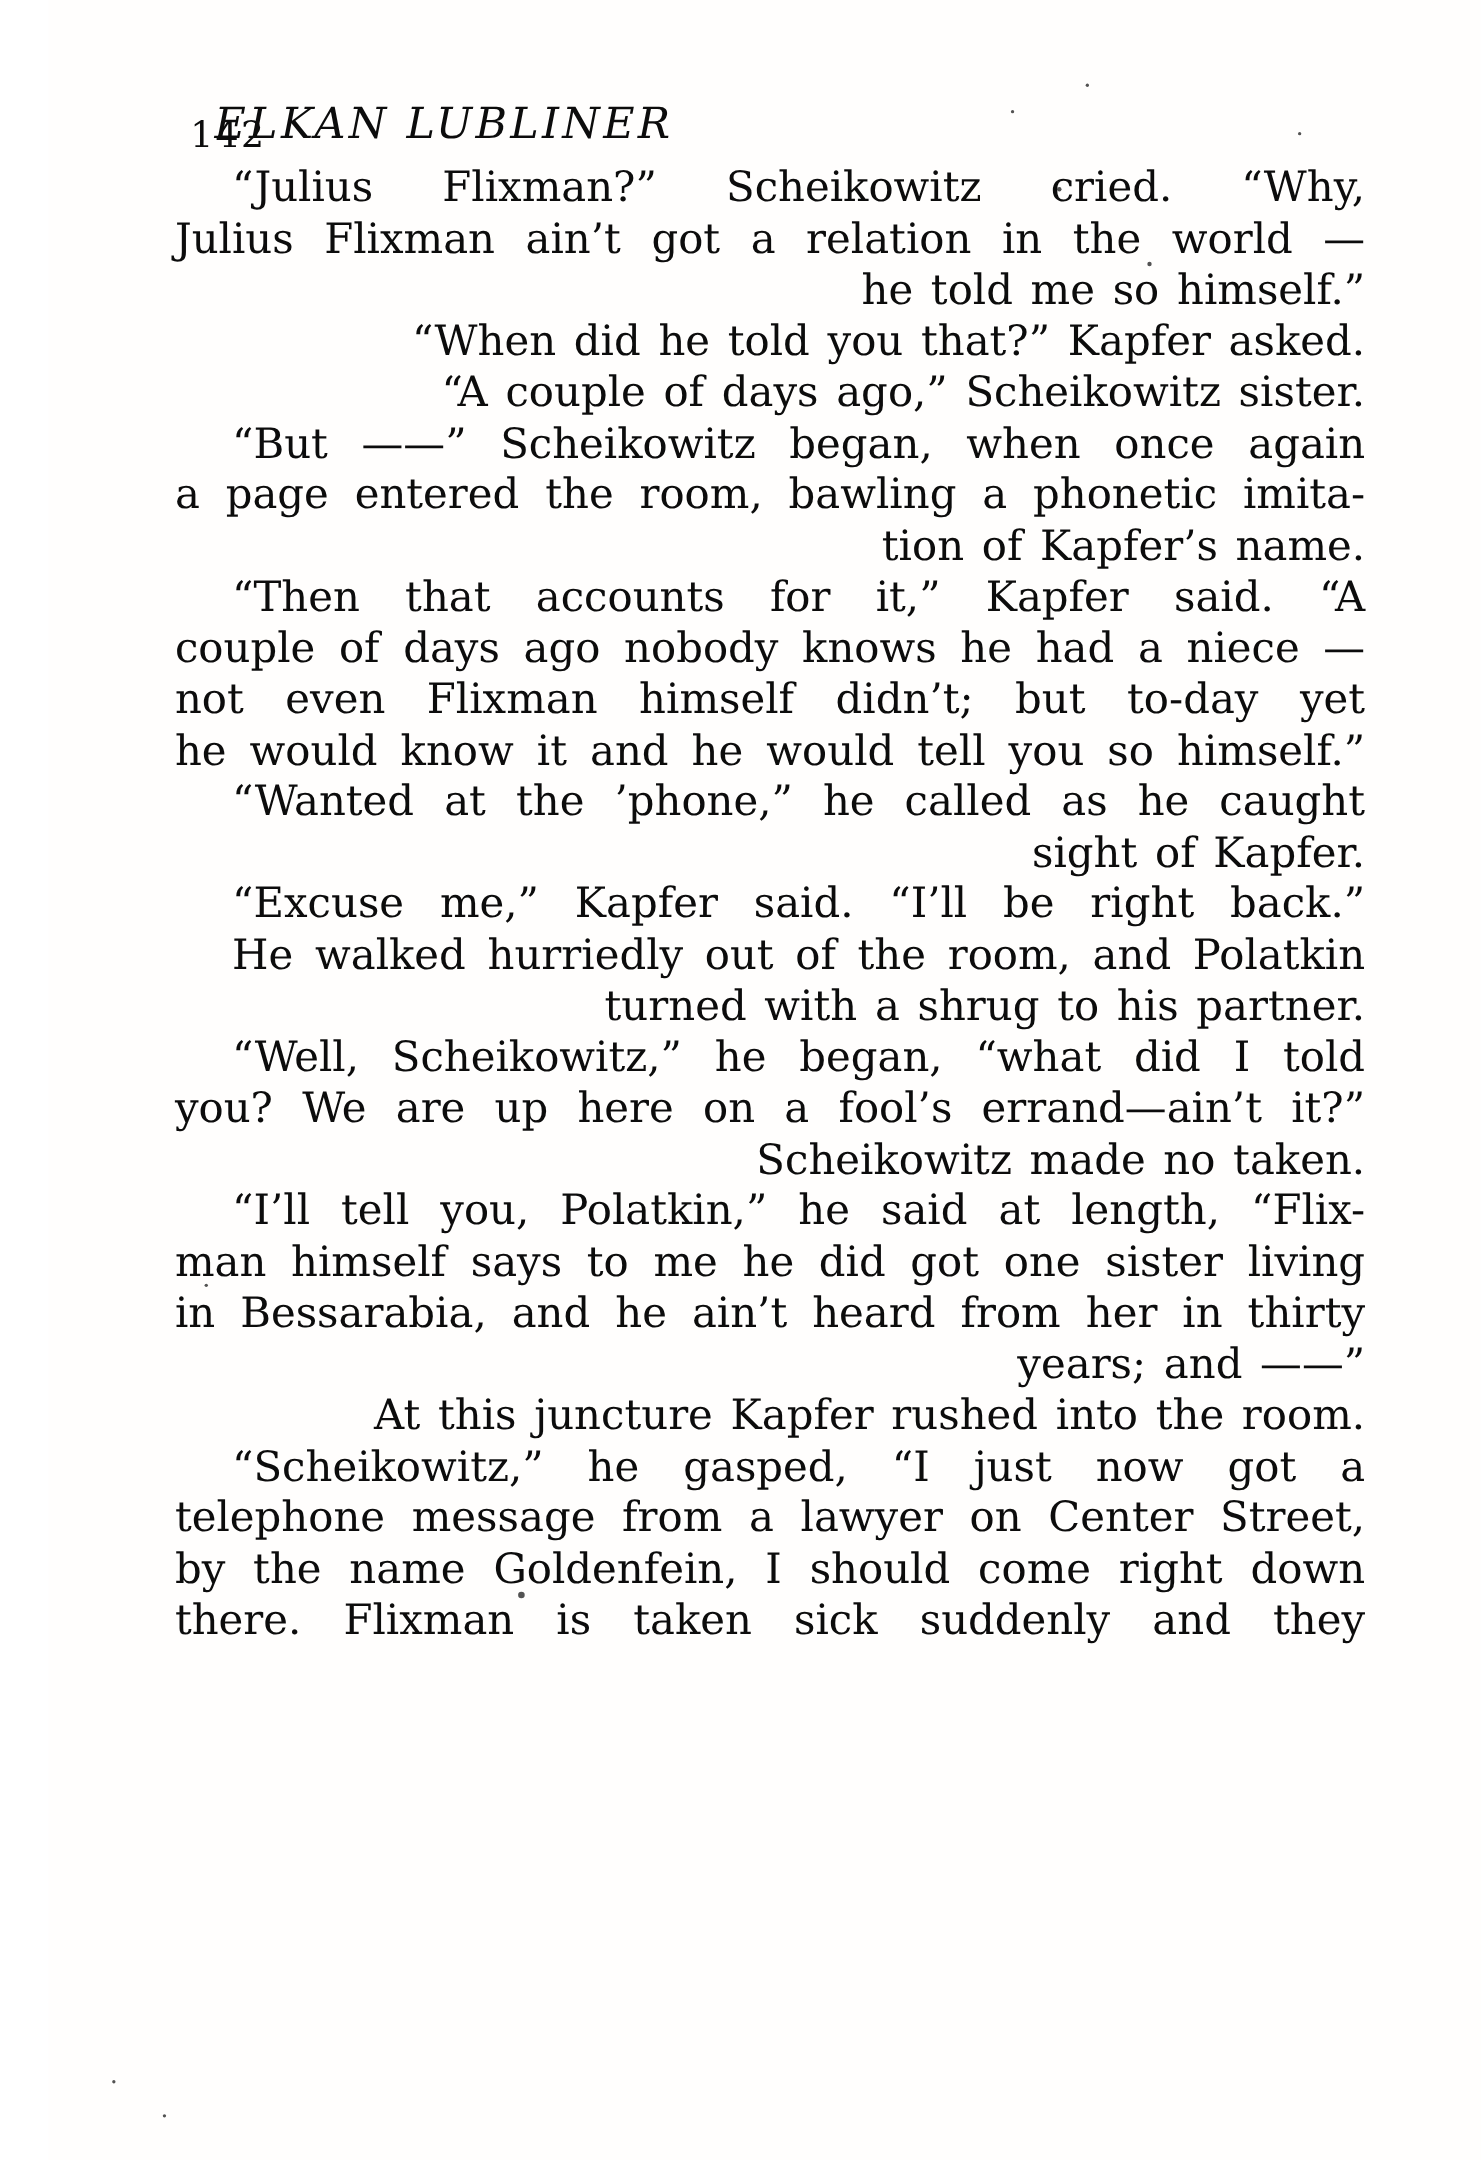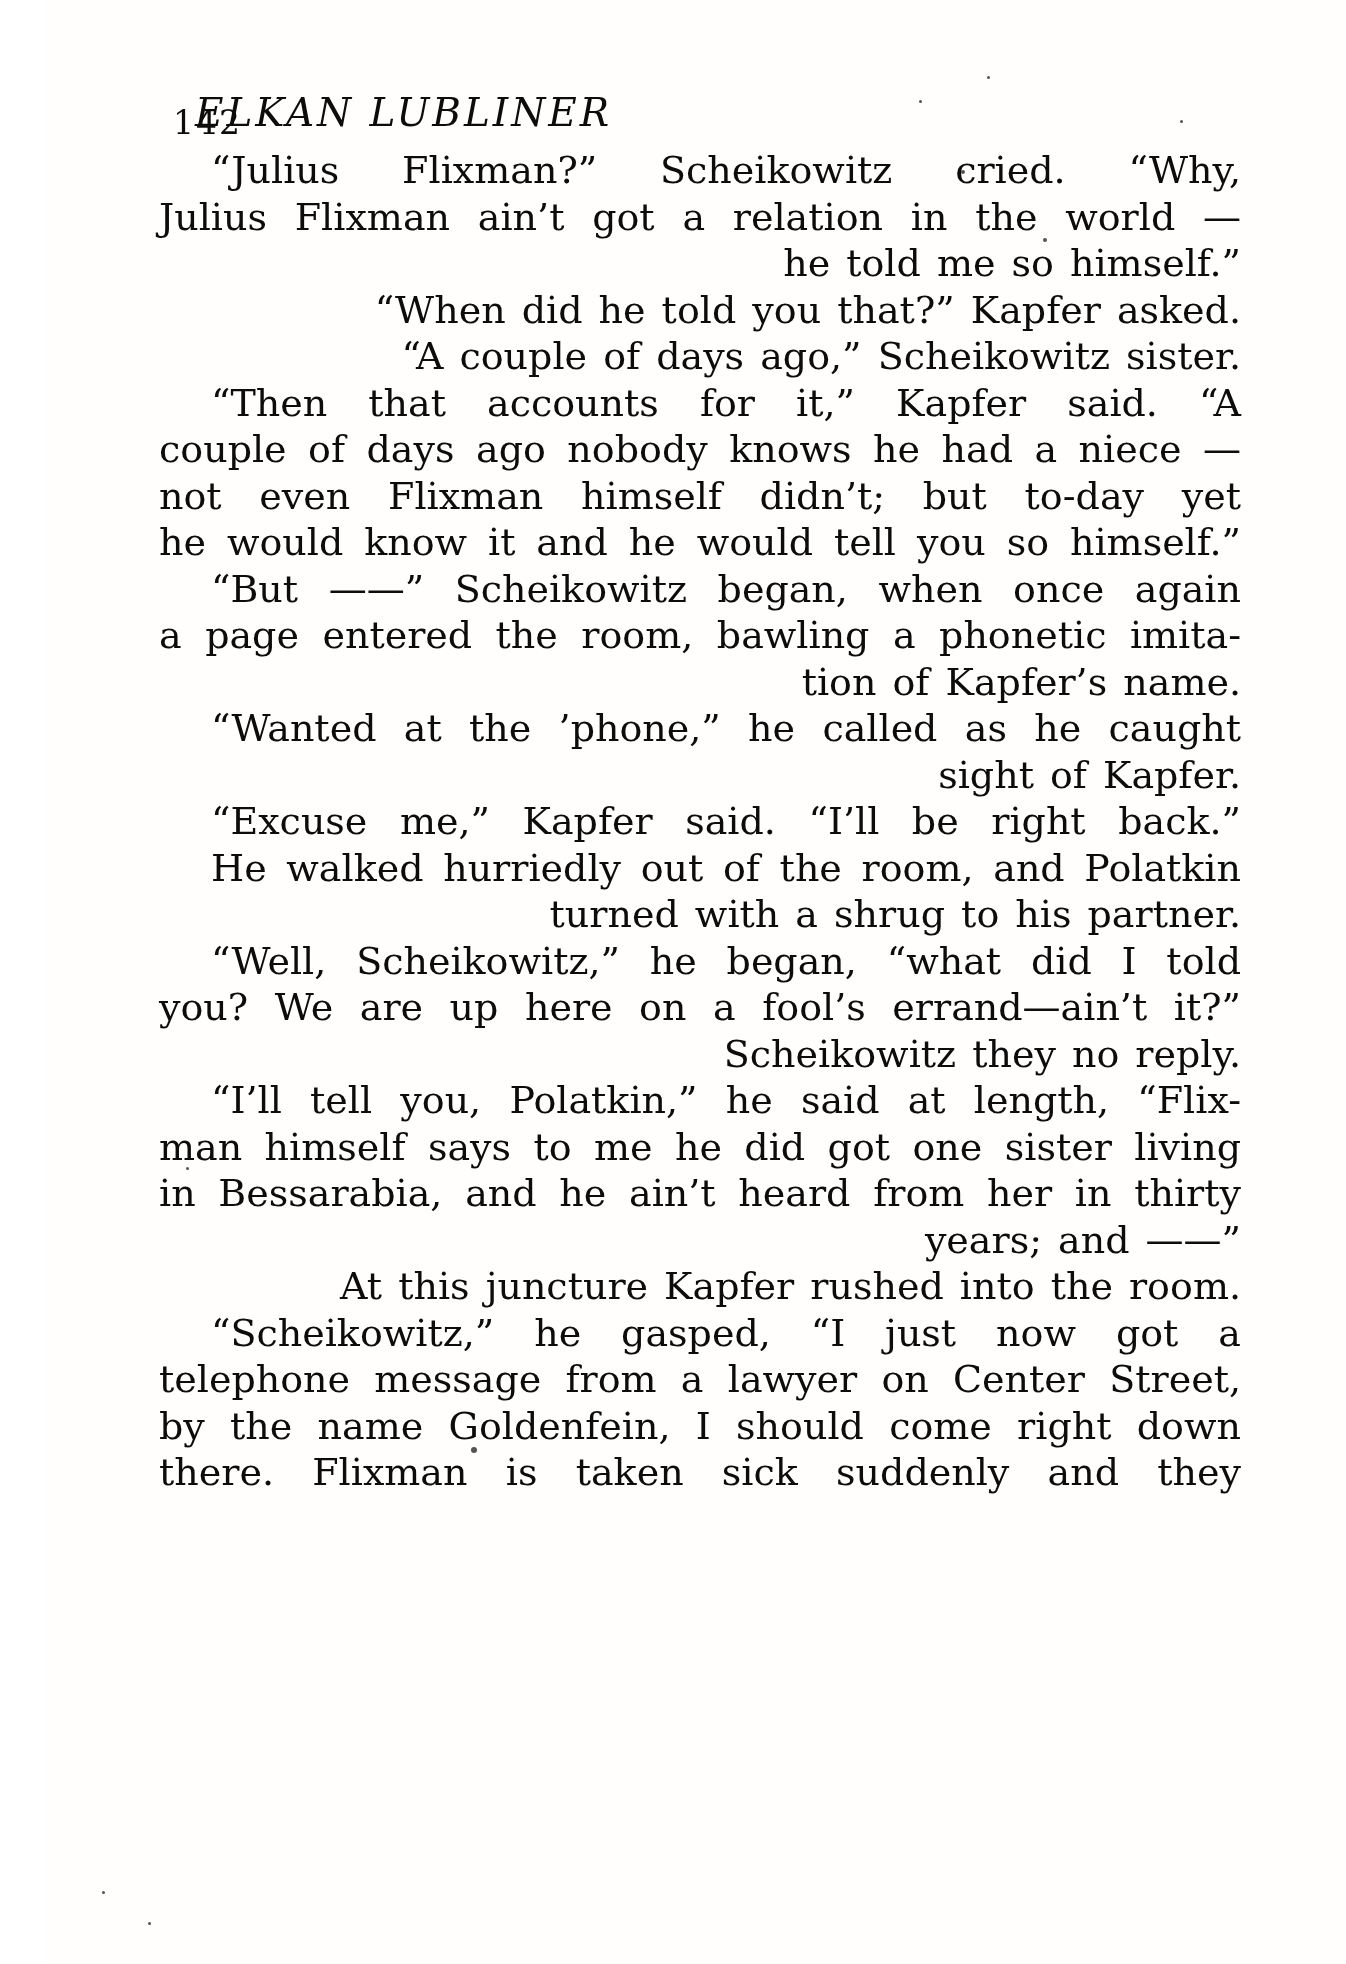--- a/index.html
+++ b/index.html
@@ -87,47 +87,47 @@
         <div class="line justify">Julius Flixman ain’t got a relation in the world —</div>
         <div class="line">he told me so himself.”</div>
       </div>
       <div class="paragraph">
         <div class="line indent">“When did he told you that?” Kapfer asked.</div>
       </div>
       <div class="paragraph">
         <div class="line indent">“A couple of days ago,” Scheikowitz sister.</div>
       </div>
       <div class="paragraph">
+        <div class="line indent justify">“But ——” Scheikowitz began, when once again</div>
+        <div class="line justify">a page entered the room, bawling a phonetic imita-</div>
+        <div class="line">tion of Kapfer’s name.</div>
+      </div>
+      <div class="paragraph">
         <div class="line indent justify">“Then that accounts for it,” Kapfer said. “A</div>
         <div class="line justify">couple of days ago nobody knows he had a niece —</div>
         <div class="line justify">not even Flixman himself didn’t; but to-day yet</div>
         <div class="line justify">he would know it and he would tell you so himself.”</div>
-      </div>
-      <div class="paragraph">
-        <div class="line indent justify">“But ——” Scheikowitz began, when once again</div>
-        <div class="line justify">a page entered the room, bawling a phonetic imita-</div>
-        <div class="line">tion of Kapfer’s name.</div>
       </div>
       <div class="paragraph">
         <div class="line indent justify">“Wanted at the ’phone,” he called as he caught</div>
         <div class="line">sight of Kapfer.</div>
       </div>
       <div class="paragraph">
         <div class="line indent justify">“Excuse me,” Kapfer said. “I’ll be right back.”</div>
       </div>
       <div class="paragraph">
         <div class="line indent justify">He walked hurriedly out of the room, and Polatkin</div>
         <div class="line">turned with a shrug to his partner.</div>
       </div>
       <div class="paragraph">
         <div class="line indent justify">“Well, Scheikowitz,” he began, “what did I told</div>
         <div class="line justify">you? We are up here on a fool’s errand—ain’t it?”</div>
       </div>
       <div class="paragraph">
-        <div class="line indent">Scheikowitz they no reply.</div>
+        <div class="line indent">Scheikowitz made no taken.</div>
       </div>
       <div class="paragraph">
         <div class="line indent justify">“I’ll tell you, Polatkin,” he said at length, “Flix-</div>
         <div class="line justify">man himself says to me he did got one sister living</div>
         <div class="line justify">in Bessarabia, and he ain’t heard from her in thirty</div>
         <div class="line">years; and ——”</div>
       </div>
       <div class="paragraph">
         <div class="line indent">At this juncture Kapfer rushed into the room.</div>
       </div>

